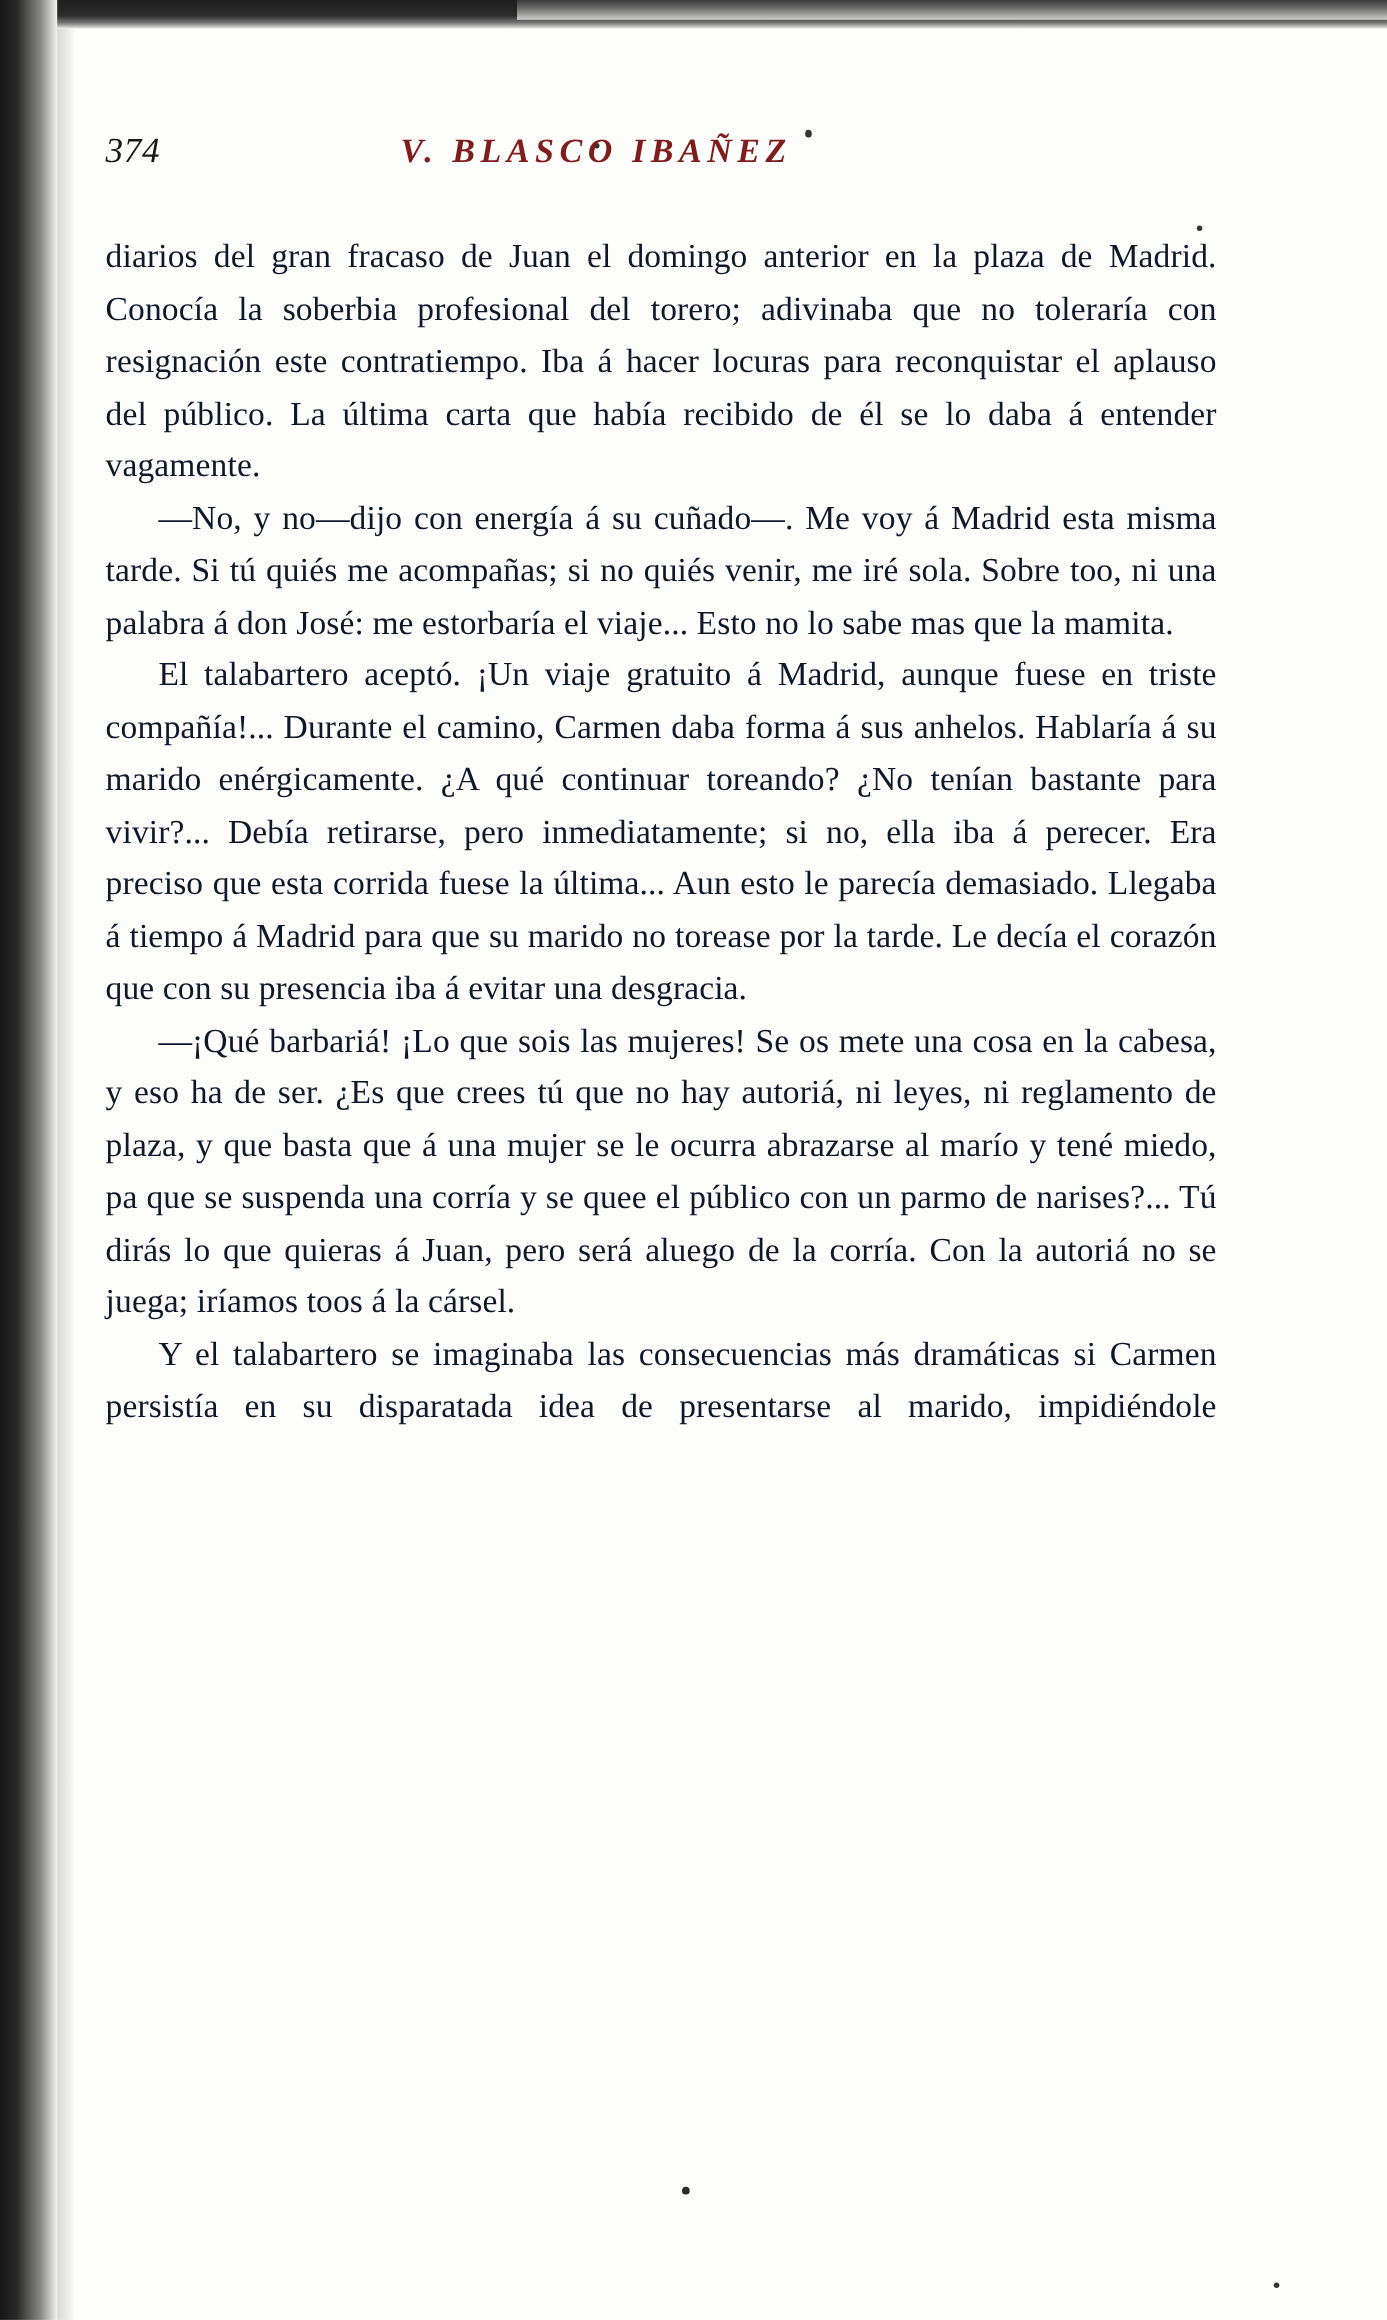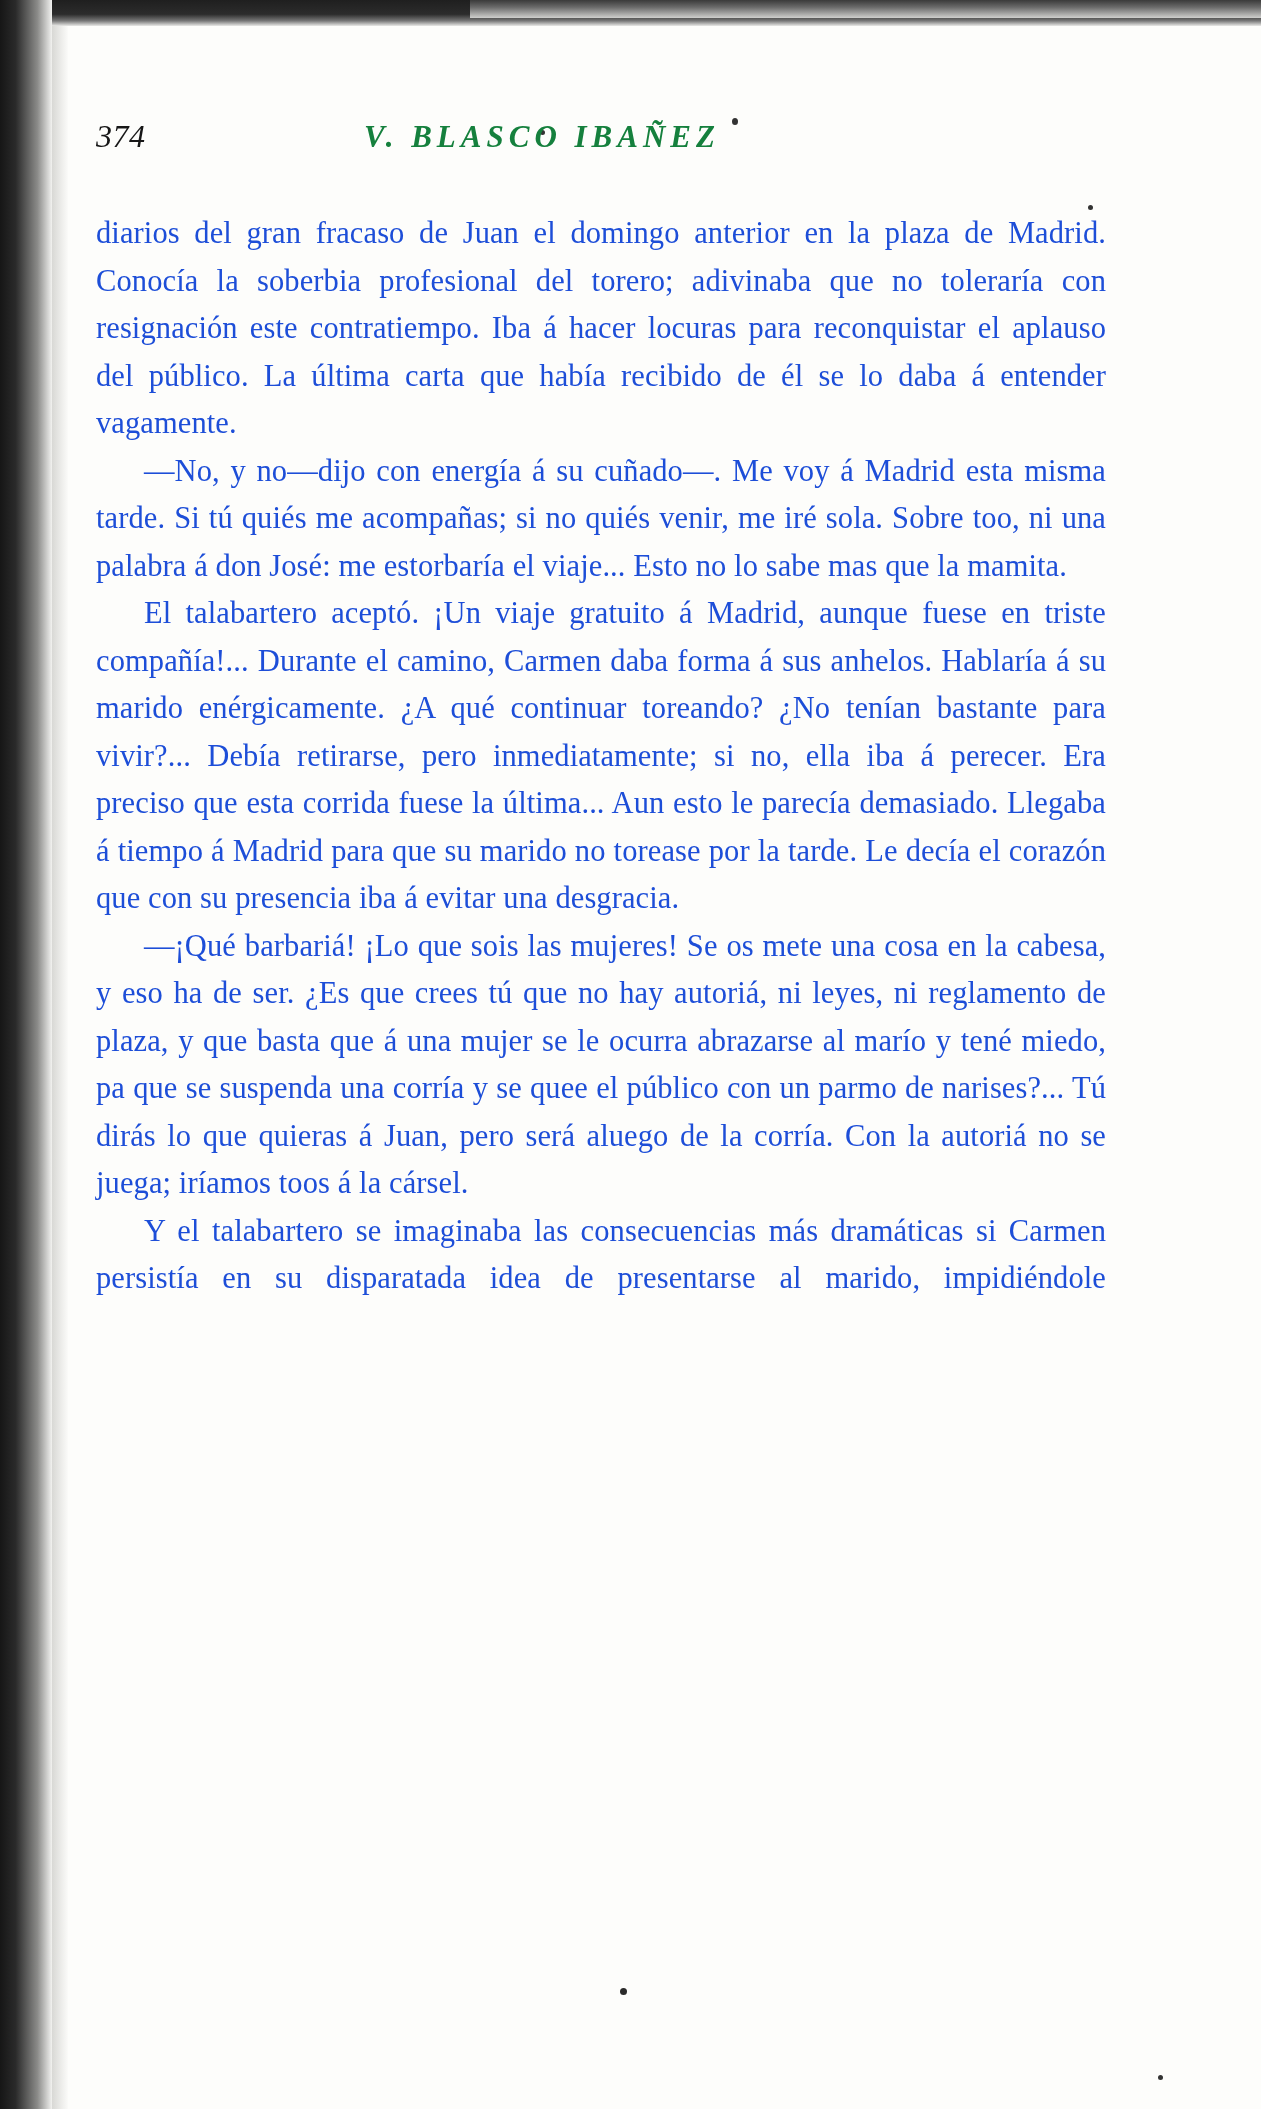--- a/index.html
+++ b/index.html
@@ -78,31 +78,31 @@
     width: 170px;
     color: #171717;
   }
   .running-head {
     flex: 1;
     text-align: left;
     font-size: 31px;
     font-style: italic;
     font-weight: bold;
     letter-spacing: 5px;
-    color: #15803d;
+    color: #7f1d1d;
     padding-left: 98px;
   }
 
   .body-text {
     margin-top: 30px;
     font-size: 30.5px;
     line-height: 47.5px;
     text-align: justify;
     text-justify: inter-word;
-    color: #1d4ed8;
+    color: #0f172a;
     letter-spacing: 0.1px;
   }
   .body-text p {
     margin: 0;
     text-indent: 0;
   }
   .body-text p.indent {
     text-indent: 48px;
   }
   .body-text p:last-child {

